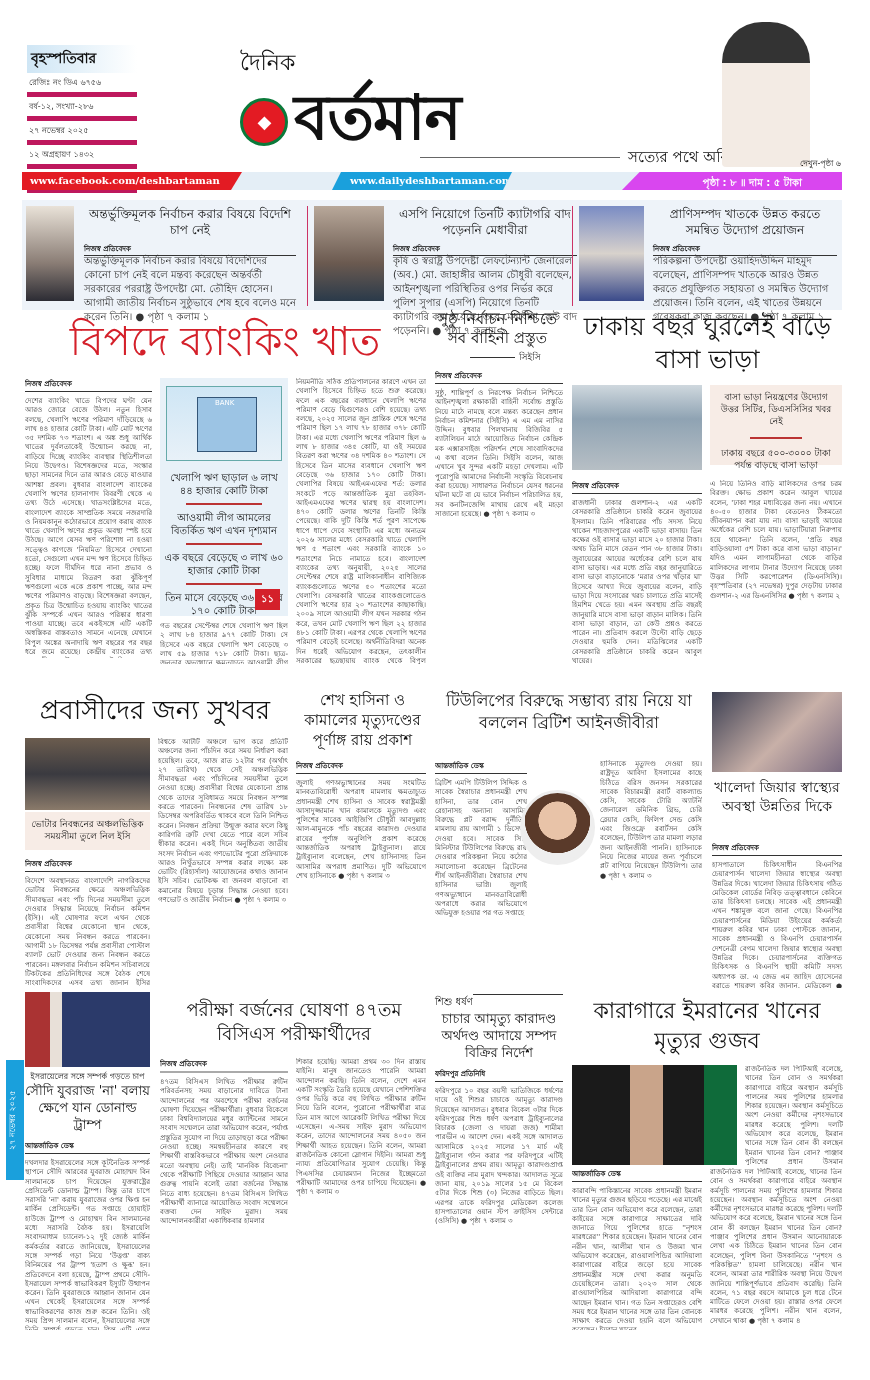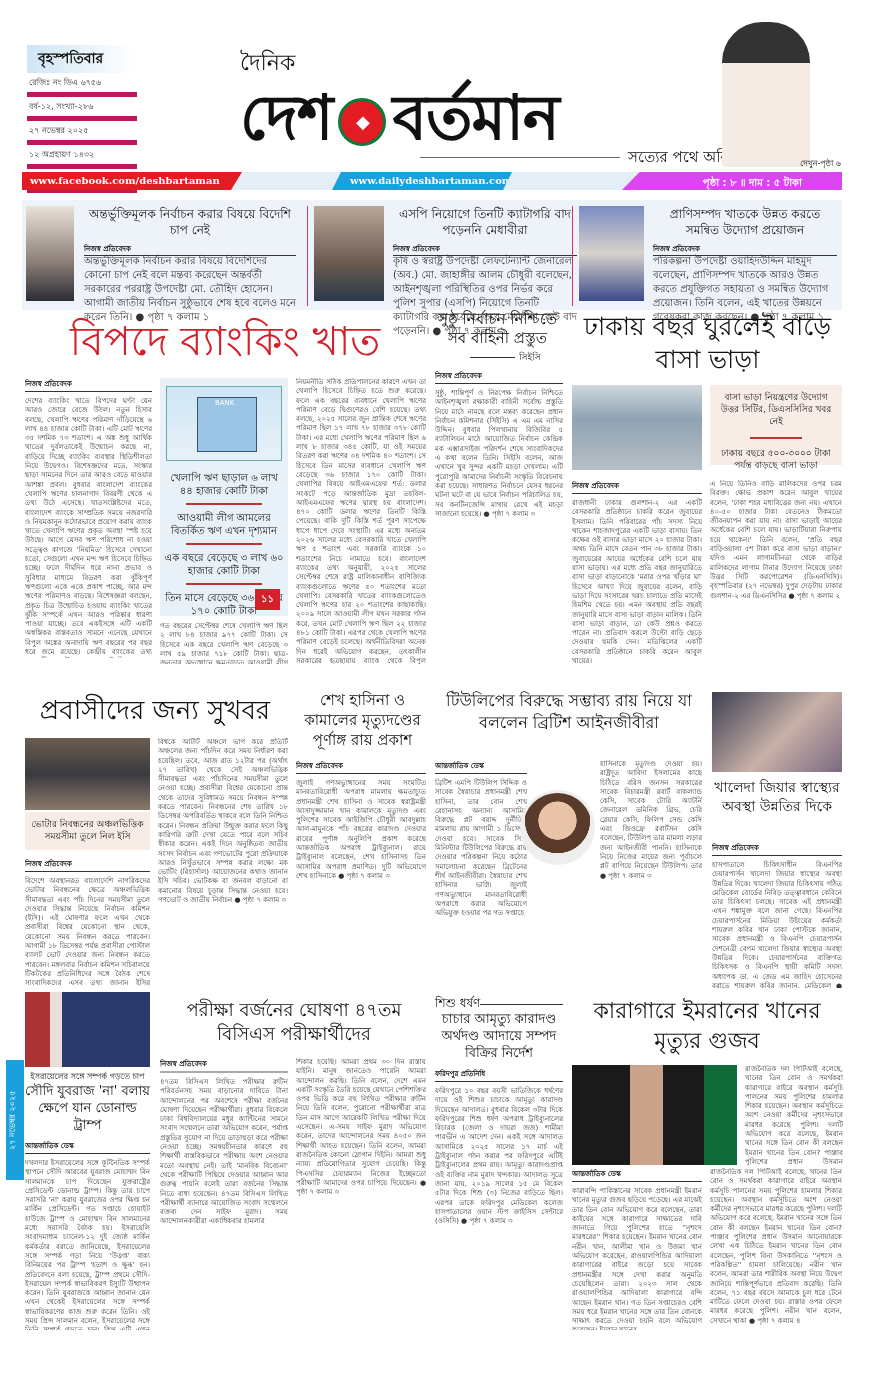--- a/index.html
+++ b/index.html
@@ -1,19 +1,19 @@
 <!DOCTYPE html>
 <html><head>
 <meta charset="utf-8">
 <style>
 *{box-sizing:border-box;margin:0;padding:0}
 body{width:870px;height:1380px;background:#fff;font-family:"DejaVu Sans",sans-serif;color:#111;position:relative;overflow:hidden}
 .abs{position:absolute}
 .info-box{left:27px;top:45px;width:110px}
-.day{background:linear-gradient(90deg,#cfe6f5,#fff);font-size:14px;padding:2px 11px;font-weight:bold}
+.day{background:linear-gradient(90deg,#cfe6f5,#fff);font-size:14px;padding:2px 4px;font-weight:bold}
 .info-row{font-size:8px;border-bottom:5px solid #be185d;padding:3px 2px;color:#333}
 .mast-dainik{left:240px;top:45px;font-size:22px;font-family:"DejaVu Serif",serif}
 .mast-logo{left:240px;top:70px;font-size:62px;font-weight:900;letter-spacing:-1px;display:flex;align-items:center;gap:6px}
 .flag-circle{width:48px;height:48px;border-radius:50%;background:#e31b23;border:3px solid #0a7a3a;display:inline-flex;align-items:center;justify-content:center;color:#fff;font-size:18px}
 .tagline{left:420px;top:145px;font-size:15px;display:flex;align-items:center;gap:8px}
 .tagline .line{width:200px;height:1px;background:#666}
 .model{left:722px;top:22px;width:88px;height:145px;background:linear-gradient(#333 0 28%,#f3ebe4 28%);border-radius:40px 40px 4px 4px}
 .model-cap{left:800px;top:157px;font-size:8px}
 .strip{left:22px;top:172px;width:820px;height:18px;background:#e4eef6}
 .strip .red1{position:absolute;left:0;top:0;width:220px;height:18px;background:#e31b23;clip-path:polygon(0 0,100% 0,95% 100%,0 100%);color:#fff;font-size:10px;font-weight:bold;padding:3px 8px;font-family:"DejaVu Serif",serif}
@@ -41,21 +41,20 @@
   <div class="day">বৃহস্পতিবার</div>
   <div class="info-row">রেজিঃ নং ডিএ ৬৭৫৬</div>
   <div class="info-row">বর্ষ-১২, সংখ্যা-২৮৬</div>
   <div class="info-row">২৭ নভেম্বর ২০২৫</div>
   <div class="info-row">১২ অগ্রহায়ণ ১৪৩২</div>
   <div class="info-row">০৫ জমাঃ সানি ১৪৪৭</div>
 </div>
 
 <div class="abs mast-dainik">দৈনিক</div>
 <div class="abs mast-logo">
-  <span>দেশ</span>
   <span class="flag-circle">◆</span>
   <span>বর্তমান</span>
 </div>
 <div class="abs tagline">
   <span class="line"></span>
   <span>সত্যের পথে অবিচল</span>
 </div>
 <div class="abs model"></div>
 <div class="abs model-cap">দেখুন-পৃষ্ঠা ৬</div>
 
@@ -171,21 +170,21 @@
   <div class="body">দখলদার ইসরায়েলের সঙ্গে কূটনৈতিক সম্পর্ক স্থাপনে সৌদি আরবের যুবরাজ মোহাম্মদ বিন সালমানকে চাপ দিয়েছেন যুক্তরাষ্ট্রের প্রেসিডেন্ট ডোনাল্ড ট্রাম্প। কিন্তু তার চাপে সরাসরি 'না' করায় যুবরাজের ওপর ক্ষিপ্ত হন মার্কিন প্রেসিডেন্ট। গত সপ্তাহে হোয়াইট হাউজে ট্রাম্প ও মোহাম্মদ বিন সালমানের মধ্যে সরাসরি বৈঠক হয়। ইসরায়েলি সংবাদমাধ্যম চ্যানেল-১২ দুই জ্যেষ্ঠ মার্কিন কর্মকর্তার বরাতে জানিয়েছে, ইসরায়েলের সঙ্গে সম্পর্ক গড়া নিয়ে 'উত্তপ্ত' বাক্য বিনিময়ের পর ট্রাম্প 'হতাশ ও ক্ষুব্ধ' হন। প্রতিবেদনে বলা হয়েছে, ট্রাম্প প্রথমে সৌদি-ইসরায়েল সম্পর্ক স্বাভাবিকরণ ইস্যুটি উত্থাপন করেন। তিনি যুবরাজকে আহ্বান জানান যেন এখন থেকেই ইসরায়েলের সঙ্গে সম্পর্ক স্বাভাবিকরণের কাজ শুরু করেন তিনি। ওই সময় প্রিন্স সালমান বলেন, ইসরায়েলের সঙ্গে তিনি সম্পর্ক গড়তে চান। কিন্তু এটি এখন সম্ভব নয়। কারণ ● পৃষ্ঠা ৭ কলাম ৩</div>
 </div>
 
 <div class="abs hdl" style="left:160px;top:998px;width:268px;font-size:18px;line-height:24px">পরীক্ষা বর্জনের ঘোষণা ৪৭তম বিসিএস পরীক্ষার্থীদের</div>
 <div class="abs" style="left:160px;top:1058px;width:128px;height:272px;overflow:hidden">
   <div class="by2" style="border-bottom:2px solid #aaa">নিজস্ব প্রতিবেদক</div>
   <div class="body">৪৭তম বিসিএস লিখিত পরীক্ষার রুটিন পরিবর্তনসহ সময় বাড়ানোর দাবিতে টানা আন্দোলনের পর অবশেষে পরীক্ষা বর্জনের ঘোষণা দিয়েছেন পরীক্ষার্থীরা। বুধবার বিকেলে ঢাকা বিশ্ববিদ্যালয়ের মধুর ক্যান্টিনের সামনে সংবাদ সম্মেলনে তারা অভিযোগ করেন, পর্যাপ্ত প্রস্তুতির সুযোগ না দিয়ে তাড়াহুড়া করে পরীক্ষা নেওয়া হচ্ছে। সমন্বয়হীনতার কারণে বহু শিক্ষার্থী বাস্তবিকভাবে পরীক্ষায় অংশ নেওয়ার মতো অবস্থায় নেই। তাই 'মানবিক বিবেচনা' থেকে পরীক্ষাটি পিছিয়ে দেওয়ার আহ্বান আর গুরুত্ব পায়নি বলেই তারা বর্জনের সিদ্ধান্ত নিতে বাধ্য হয়েছেন। ৪৭তম বিসিএস লিখিত পরীক্ষার্থী ব্যানারে আয়োজিত সংবাদ সম্মেলনে বক্তব্য দেন সাইফ মুরাদ। সময় আন্দোলনকারীরা একাধিকবার হামলার</div>
 </div>
 <div class="abs body" style="left:296px;top:1058px;width:130px;height:272px;overflow:hidden">শিকার হয়েছি। আমরা প্রথম ৩০ দিন রাস্তায় যাইনি। মানুষ জানতেও পারেনি আমরা আন্দোলন করছি। তিনি বলেন, দেশে এমন একটি সংস্কৃতি তৈরি হয়েছে যেখানে পেশিশক্তির ওপর ভিত্তি করে বহু লিখিত পরীক্ষার রুটিন নিয়ে তিনি বলেন, পুরোনো পরীক্ষার্থীরা মাত্র তিন মাস আগে আরেকটি লিখিত পরীক্ষা দিয়ে এসেছেন। এ-সময় সাইফ মুরাদ অভিযোগ করেন, তাদের আন্দোলনের সময় ৪০৫০ জন শিক্ষার্থী আহত হয়েছেন। তিনি বলেন, আমরা রাজনৈতিক কোনো স্লোগান দিইনি। আমরা শুধু ন্যায্য প্রতিযোগিতার সুযোগ চেয়েছি। কিন্তু পিএসসির চেয়ারম্যান নিজের ইচ্ছেমতো পরীক্ষাটি আমাদের ওপর চাপিয়ে দিয়েছেন। ● পৃষ্ঠা ৭ কলাম ৩</div>
 
-<div class="abs" style="left:435px;top:994px;width:128px;font-size:12px;display:flex;align-items:center;">
+<div class="abs" style="left:435px;top:994px;width:128px;font-size:10px;display:flex;align-items:flex-start;">
   <span>শিশু ধর্ষণ</span>
   <span style="flex:1;height:1px;background:#333"></span>
 </div>
 <div class="abs hdl" style="left:435px;top:1010px;width:128px;font-size:13px;line-height:17px">চাচার আমৃত্যু কারাদণ্ড অর্থদণ্ড আদায়ে সম্পদ বিক্রির নির্দেশ</div>
 <div class="abs" style="left:435px;top:1068px;width:128px;height:262px;overflow:hidden">
   <div class="by2">ফরিদপুর প্রতিনিধি</div>
   <div class="body">ফরিদপুরে ১০ বছর বয়সী ভাতিজিকে ধর্ষণের দায়ে ওই শিশুর চাচাকে আমৃত্যু কারাদণ্ড দিয়েছেন আদালত। বুধবার বিকেল ৩টার দিকে ফরিদপুরের শিশু ধর্ষণ অপরাধ ট্রাইব্যুনালের বিচারক (জেলা ও দায়রা জজ) শামীমা পারভীন এ আদেশ দেন। একই সঙ্গে আদালত আসামিকে ২০২৫ সালের ১৭ মার্চ এই ট্রাইব্যুনাল গঠন করার পর ফরিদপুরে এটিই ট্রাইব্যুনালের প্রথম রায়। আমৃত্যু কারাদণ্ডপ্রাপ্ত ওই ব্যক্তির নাম মুরাদ খন্দকার। আদালত সূত্রে জানা যায়, ২০১৯ সালের ১৫ মে বিকেল ৫টার দিকে শিশু (৩) নিজের বাড়িতে ছিল। এরপর তাকে ফরিদপুর মেডিকেল কলেজ হাসপাতালের ওয়ান স্টপ ক্রাইসিস সেন্টারে (ওসিসি) ● পৃষ্ঠা ৭ কলাম ৩</div>
 </div>
 
 <div class="abs hdl" style="left:572px;top:996px;width:270px;font-size:22px;line-height:30px">কারাগারে ইমরানের খানের মৃত্যুর গুজব</div>

